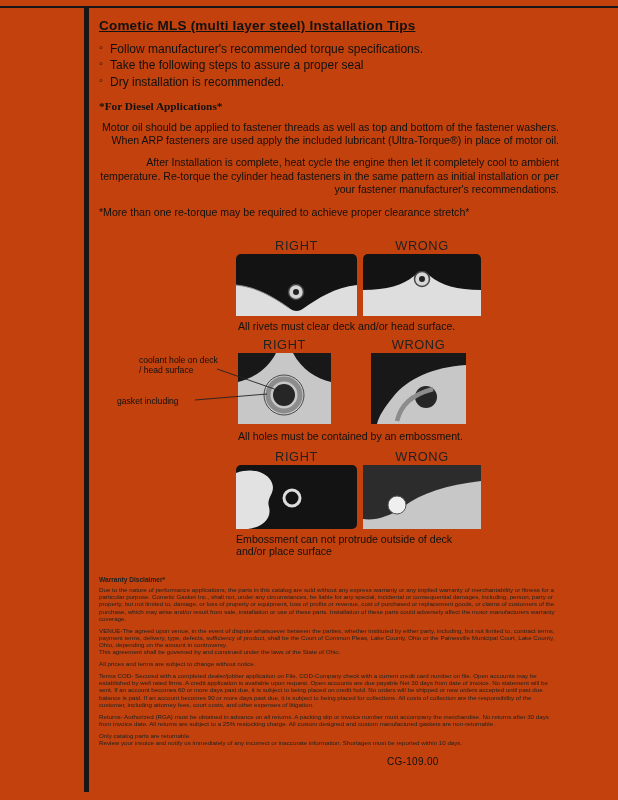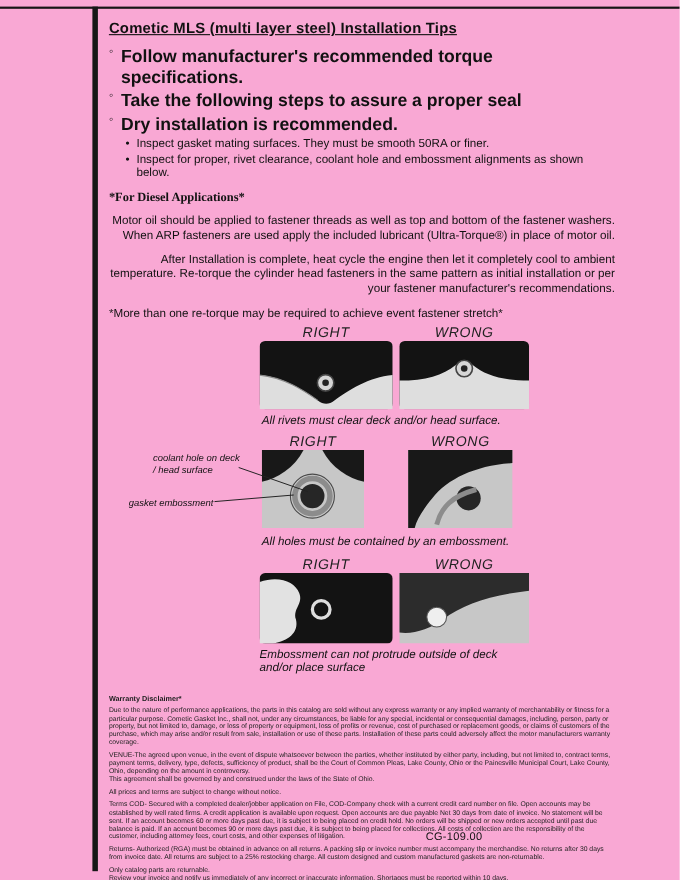--- a/index.html
+++ b/index.html
@@ -1,32 +1,32 @@
 <!DOCTYPE html>
 <html><head>
 <meta charset="utf-8">
 <style>
   * { margin:0; padding:0; box-sizing:border-box; }
   html,body { background:#ffffff; }
   body { width:618px; height:800px; font-family:"Liberation Sans", sans-serif; color:#111; }
-  .page { position:relative; width:618px; height:800px; background:#f9a8d4; overflow:hidden; }
+  .page { position:relative; width:618px; height:800px; background:#c2410c; overflow:hidden; }
   .rule-top { position:absolute; left:0; top:6px; width:618px; height:2px; background:#161616; }
   .rule-left { position:absolute; left:84px; top:6px; width:5px; height:786px; background:#161616; }
   .content { position:absolute; left:99px; top:18px; width:462px; }
   .title { font-size:13.5px; font-weight:bold; text-decoration:underline; margin-bottom:9px; letter-spacing:0.2px; }
-  .tips { list-style:none; font-size:16px; line-height:1.2;font-weight:bold; }
+  .tips { list-style:none; font-size:12px; line-height:1.2; }
   .tips > li { position:relative; padding-left:11px; margin-bottom:2px; }
   .tips > li::before { content:"◦"; position:absolute; left:0; top:-1px; font-size:11px; }
   .subtips { list-style:none; margin-left:14px; margin-top:2px; font-size:10.6px; }
   .subtips > li { position:relative; padding-left:11px; margin-bottom:2px; }
   .subtips > li::before { content:"•"; position:absolute; left:1px; top:0; }
   .diesel-heading { font-size:11.3px; font-weight:bold; margin-top:11px;font-family:Liberation Serif, serif; }
   .para { font-size:10.6px; line-height:1.24; margin-top:9px; width:460px;text-align:right; }
   .note { font-size:10.6px; margin-top:10px; }
-  .diagrams { position:relative; width:462px; height:326px; margin-top:3px;font-style:italic; }
+  .diagrams { position:relative; width:462px; height:326px; margin-top:20px; }
   .dg-label { position:absolute; font-size:12.8px; color:#222; text-align:center; letter-spacing:0.6px; }
   .dg-img { position:absolute; }
   .dg-img svg { display:block; }
   .dg-caption { position:absolute; font-size:10.6px; color:#111; }
   .callout { position:absolute; font-size:8.6px; line-height:1.2; color:#111; }
   .arrows { position:absolute; left:0; top:0; pointer-events:none; }
   .legal { margin-top:12px; width:459px; color:#222; }
   .legal-heading { font-size:6.6px; font-weight:bold; margin-bottom:3px; }
   .legal p { font-size:6.2px; line-height:1.17; margin-bottom:4.5px; white-space:pre-line; }
   .footer-code { position:absolute; left:387px; top:756px; font-size:10px; color:#111; letter-spacing:0.3px; }
@@ -40,29 +40,25 @@
 
   <div class="content">
 
     <div class="title">Cometic MLS (multi layer steel) Installation Tips</div>
 
     <ul class="tips">
       <li>Follow manufacturer's recommended torque specifications.</li>
       <li>Take the following steps to assure a proper seal</li>
       <li>Dry installation is recommended.</li>
     </ul>
-    <ul class="subtips">
-      <li>Inspect gasket mating surfaces.  They must be smooth 50RA or finer.</li>
-      <li>Inspect for proper, rivet clearance, coolant hole and embossment alignments as shown below.</li>
-    </ul>
 
     <div class="diesel-heading">*For Diesel Applications*</div>
     <p class="para">Motor oil should be applied to fastener threads as well as top and bottom of the fastener washers. When ARP fasteners are used apply the included lubricant (Ultra-Torque®) in place of motor oil.</p>
     <p class="para">After Installation is complete, heat cycle the engine then let it completely cool to ambient temperature. Re-torque the cylinder head fasteners in the same pattern as initial installation or per your fastener manufacturer's recommendations.</p>
-    <p class="note">*More than one re-torque may be required to achieve event fastener stretch*</p>
+    <p class="note">*More than one re-torque may be required to achieve proper clearance stretch*</p>
 
     <div class="diagrams">
 
       <div class="dg-label" style="left:137px; top:0; width:121px;">RIGHT</div>
       <div class="dg-label" style="left:264px; top:0; width:118px;">WRONG</div>
 
       <div class="dg-img" style="left:137px; top:16px;">
         <svg width="121" height="62" viewBox="0 0 121 62">
           <rect width="121" height="62" rx="5" fill="#131313"></rect>
           <path d="M0,31 C22,33 40,45 53,54 C58,58 63,58 68,54 C81,45 99,33 121,31 L121,62 L0,62 Z" fill="#dedede"></path>
@@ -79,21 +75,21 @@
           <circle cx="59" cy="25" r="3" fill="#222"></circle>
         </svg>
       </div>
 
       <div class="dg-caption" style="left:139px; top:82px;">All rivets must clear deck and/or head surface.</div>
 
       <div class="dg-label" style="left:139px; top:99px; width:93px;">RIGHT</div>
       <div class="dg-label" style="left:272px; top:99px; width:95px;">WRONG</div>
 
       <div class="callout" style="left:40px; top:117px; width:80px;">coolant hole on deck / head surface</div>
-      <div class="callout" style="left:18px; top:158px; width:90px;">gasket embossment</div>
+      <div class="callout" style="left:18px; top:158px; width:90px;">gasket including</div>
 
       <div class="dg-img" style="left:139px; top:115px;">
         <svg width="93" height="71" viewBox="0 0 93 71">
           <rect width="93" height="71" fill="#c7c7c7"></rect>
           <path d="M0,0 L38,0 C30,16 14,26 0,29 Z" fill="#181818"></path>
           <path d="M55,0 L93,0 L93,29 C79,26 63,16 55,0 Z" fill="#181818"></path>
           <circle cx="46" cy="42" r="20" fill="none" stroke="#4a4a4a" stroke-width="1"></circle>
           <circle cx="46" cy="42" r="16" fill="none" stroke="#8c8c8c" stroke-width="5"></circle>
           <circle cx="46" cy="42" r="11" fill="#262626"></circle>
         </svg>

